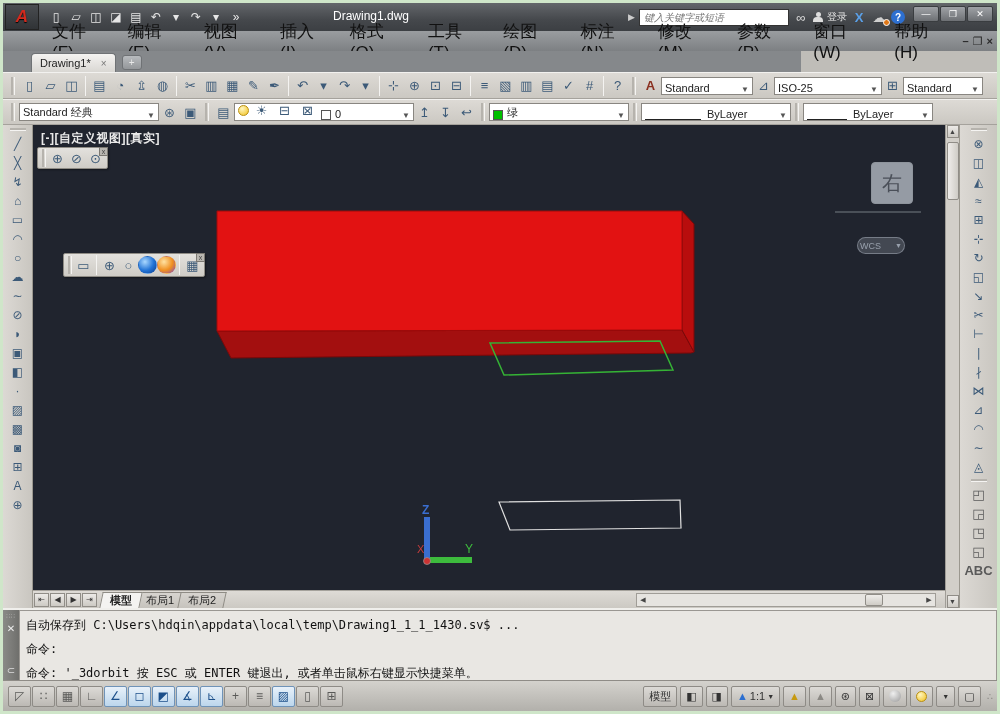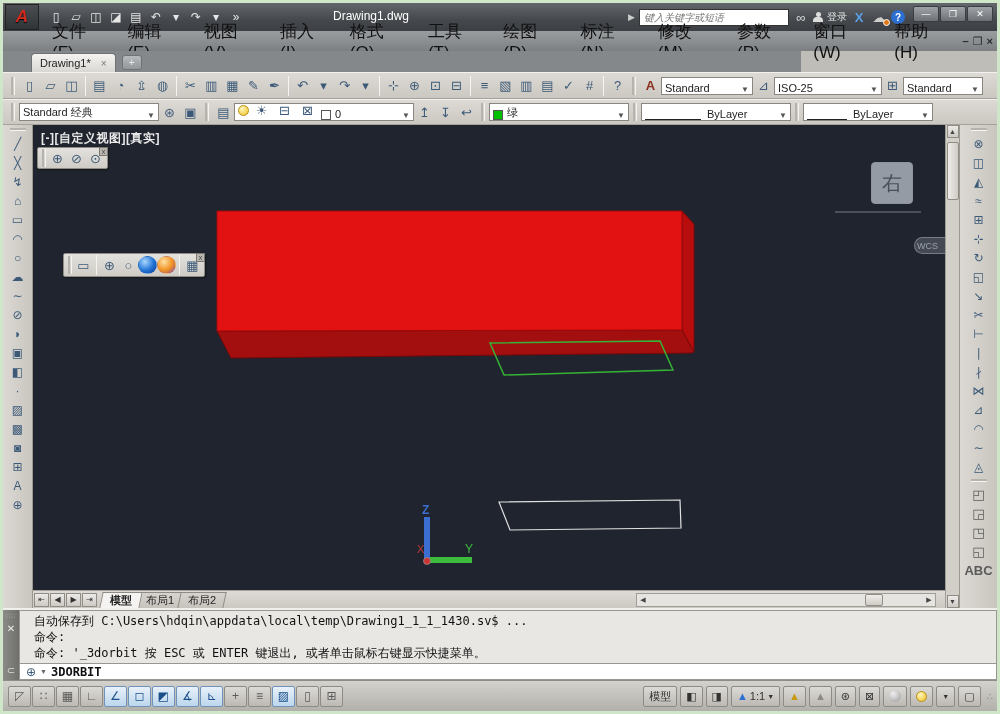--- a/index.html
+++ b/index.html
@@ -59,21 +59,21 @@
   #canvas{left:30px;top:122px;width:912px;height:465px;background:#20242e;overflow:hidden}
   #vp-label{left:8px;top:5px;color:#e9e9e9;font-size:12px;font-weight:bold;letter-spacing:.5px}
   .float-tb{position:absolute;background:linear-gradient(#e3e1dd,#cfccc6);border:1px solid #8f8c85;border-radius:2px;display:flex;align-items:center;padding:1px 2px;box-shadow:1px 1px 2px rgba(0,0,0,.4)}
   .float-tb .tbi{width:19px;height:18px;font-size:13px}
   .float-tb .close{position:absolute;right:-1px;top:-1px;width:9px;height:9px;background:#b9b6b0;border:1px solid #7c7973;color:#444;font-size:7px;line-height:7px;text-align:center}
   .sphere{width:13px;height:13px;border-radius:50%}
   .sphere.blue{background:radial-gradient(circle at 35% 30%,#aad8ff,#2374d6 55%,#0b3e8f)}
   .sphere.orange{background:radial-gradient(circle at 35% 30%,#ffe2a2,#ef8f20 55%,#7e46bd)}
   #viewcube{left:838px;top:37px;width:42px;height:42px;background:rgba(170,176,184,.85);border:1px solid #8e949c;border-radius:4px;color:#4a4f58;font-size:20px;display:flex;align-items:center;justify-content:center}
   #vc-underline{left:802px;top:86px;width:86px;height:2px;background:#4a5058}
-  #wcs-btn{left:881px;top:112px;width:48px;height:17px;background:rgba(150,156,166,.30);border:1px solid rgba(160,168,180,.55);border-radius:9px;color:#98a0ac;font-size:9px;display:flex;align-items:center;justify-content:center;gap:14px}
+  #wcs-btn{left:824px;top:112px;width:48px;height:17px;background:rgba(150,156,166,.30);border:1px solid rgba(160,168,180,.55);border-radius:9px;color:#98a0ac;font-size:9px;display:flex;align-items:center;justify-content:center;gap:14px}
   
   #vscroll{left:942px;top:122px;width:14px;height:483px;background:#d2cfc9;border-left:1px solid #a09d97;display:flex;flex-direction:column;align-items:center}
   .sc-arrow{width:12px;height:13px;background:linear-gradient(#eceae7,#cdcac4);border:1px solid #908d87;font-size:7px;color:#444;display:flex;align-items:center;justify-content:center}
   #vthumb{width:12px;height:58px;background:linear-gradient(90deg,#efedea,#cfccc6);border:1px solid #908d87;border-radius:2px;margin-top:4px}
   #vscroll .spacer{flex:1}
   
   #tabs-row{left:30px;top:587px;width:912px;height:18px;background:linear-gradient(#dedbd6,#ccc9c3);border-top:1px solid #a5a29c;display:flex;align-items:center}
   .nav-btn{width:15px;height:14px;background:linear-gradient(#eceae7,#cdcac4);border:1px solid #908d87;font-size:8px;color:#333;display:flex;align-items:center;justify-content:center;margin-left:1px}
   .lay-tab{height:16px;padding:0 8px;font-size:11px;color:#222;display:flex;align-items:center;border:1px solid #8f8c85;border-bottom:none;background:linear-gradient(#d7d4cf,#c6c3bd);transform:skewX(-12deg);margin-left:-4px}
   .lay-tab span{transform:skewX(12deg)}
@@ -82,21 +82,21 @@
   #hthumb{position:absolute;left:228px;top:0px;width:18px;height:12px;background:linear-gradient(#efedea,#cfccc6);border:1px solid #908d87;border-radius:2px}
   #hscroll .sc-arrow{height:12px;border:none;background:none}
   #hscroll .right{margin-left:auto}
   
   #cmd{left:0;top:605px;width:994px;height:72px;background:#d9d6d1;border-top:2px solid #f0efec;display:flex}
   #cmd-side{width:16px;background:linear-gradient(90deg,#8a8a87,#6f6f6c);display:flex;flex-direction:column;align-items:center;color:#eee}
   #cmd-side .dots{font-size:6px;letter-spacing:1px;margin-top:2px;color:#c9c9c6}
   #cmd-side .x{font-size:10px;margin-top:4px}
   #cmd-side .wrench{margin-top:auto;margin-bottom:4px;color:#ddd;font-size:10px}
   #cmd-main{flex:1;display:flex;flex-direction:column}
-  #cmd-hist{flex:1;background:#e9e7e3;border:1px solid #9a9792;border-bottom:none;padding:2px 14px;font-family:"DejaVu Sans Mono","Liberation Mono",monospace;font-size:12px;color:#111;line-height:16px;white-space:pre}
+  #cmd-hist{flex:1;background:#e9e7e3;border:1px solid #9a9792;border-bottom:none;padding:2px 6px;font-family:"DejaVu Sans Mono","Liberation Mono",monospace;font-size:12px;color:#111;line-height:24px;white-space:pre}
   #cmd-input{height:20px;background:#fff;border:1px solid #9a9792;display:flex;align-items:center;padding:0 6px;gap:4px}
   #cmd-input .orb{color:#3c5a78;font-size:12px}
   #cmd-input .dd{font-size:7px;color:#666}
   #cmd-prompt{font-family:"DejaVu Sans Mono","Liberation Mono",monospace;font-weight:bold;font-size:12px;color:#111}
   
   #status{left:0;top:677px;width:994px;height:31px;background:linear-gradient(#d4d2cd,#b2b0ab);border-top:1px solid #8f8c87;display:flex;align-items:center;padding:0 4px;gap:2px}
   #coords{width:170px;height:20px;border:1px solid #979490;border-radius:2px;background:linear-gradient(#c3c1bc,#d4d2cd);font-size:11px;color:#222;display:flex;align-items:center;padding:0 6px;letter-spacing:.3px}
   .tog{width:23px;height:21px;border:1px solid #8e8b86;border-radius:2px;background:linear-gradient(#dcdad6,#bcb9b4);color:#5a5a58;font-size:12px;display:flex;align-items:center;justify-content:center;margin-left:1px}
   .tog.on{background:linear-gradient(#e8f1fa,#bcd6ec);border-color:#6f93b8;color:#1c4f8a}
   #status-right{margin-left:auto;display:flex;align-items:center;gap:3px}

